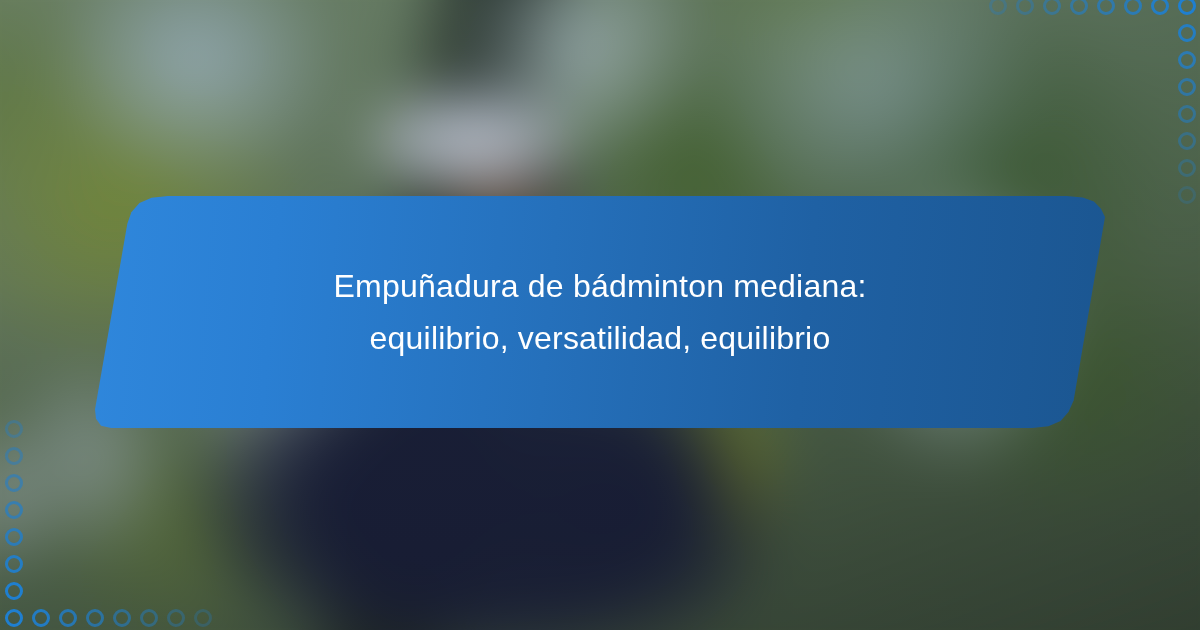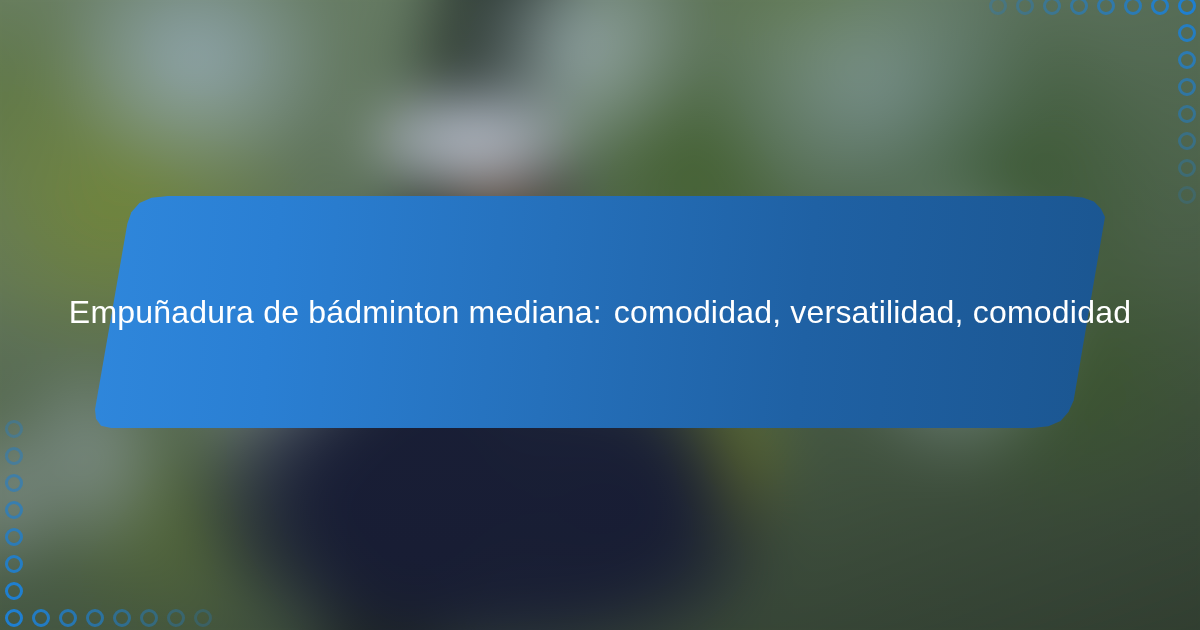--- a/index.html
+++ b/index.html
@@ -86,21 +86,21 @@
       0.0% 92%, 3.2% 12%, 3.6% 7%, 4.4% 3%,
       5.6% 0.8%, 7.2% 0%, 96.2% 0%, 97.8% 0.6%,
       98.9% 2.4%, 99.6% 5.5%, 100% 9%,
       96.9% 88%, 96.4% 93%, 95.6% 97%, 94.4% 99.2%, 92.8% 100%
     );
     border-radius:2px;
   }
 
   #banner-text {
     position:absolute; inset:0;
-    display:flex; flex-direction:row;
+    display:flex; flex-direction:column;
     align-items:center; justify-content:center;
     gap:12px;
     padding:0 70px;
   }
   .title-line {
     color:#ffffff;
     font-size:32px;
     font-weight:400;
     letter-spacing:.2px;
     line-height:1.25;
@@ -148,17 +148,17 @@
       <span class="dot" style="left: 5px; top: 86px; opacity: 0.66; border-color: rgb(31, 127, 208);"></span>
       <span class="dot" style="left: 5px; top: 59px; opacity: 0.56; border-color: rgb(31, 127, 208);"></span>
       <span class="dot" style="left: 5px; top: 32px; opacity: 0.46; border-color: rgb(31, 127, 208);"></span>
       <span class="dot" style="left: 5px; top: 5px; opacity: 0.36; border-color: rgb(31, 127, 208);"></span>
     </div>
 
   <div id="banner-wrap">
     <div id="banner"></div>
     <div id="banner-text">
       <div class="title-line">Empuñadura de bádminton mediana:</div>
-      <div class="title-line">comodidad, versatilidad, comodidad</div>
+      <div class="title-line">equilibrio, versatilidad, equilibrio</div>
     </div>
   </div>
 
 </div>
 
 </body></html>

